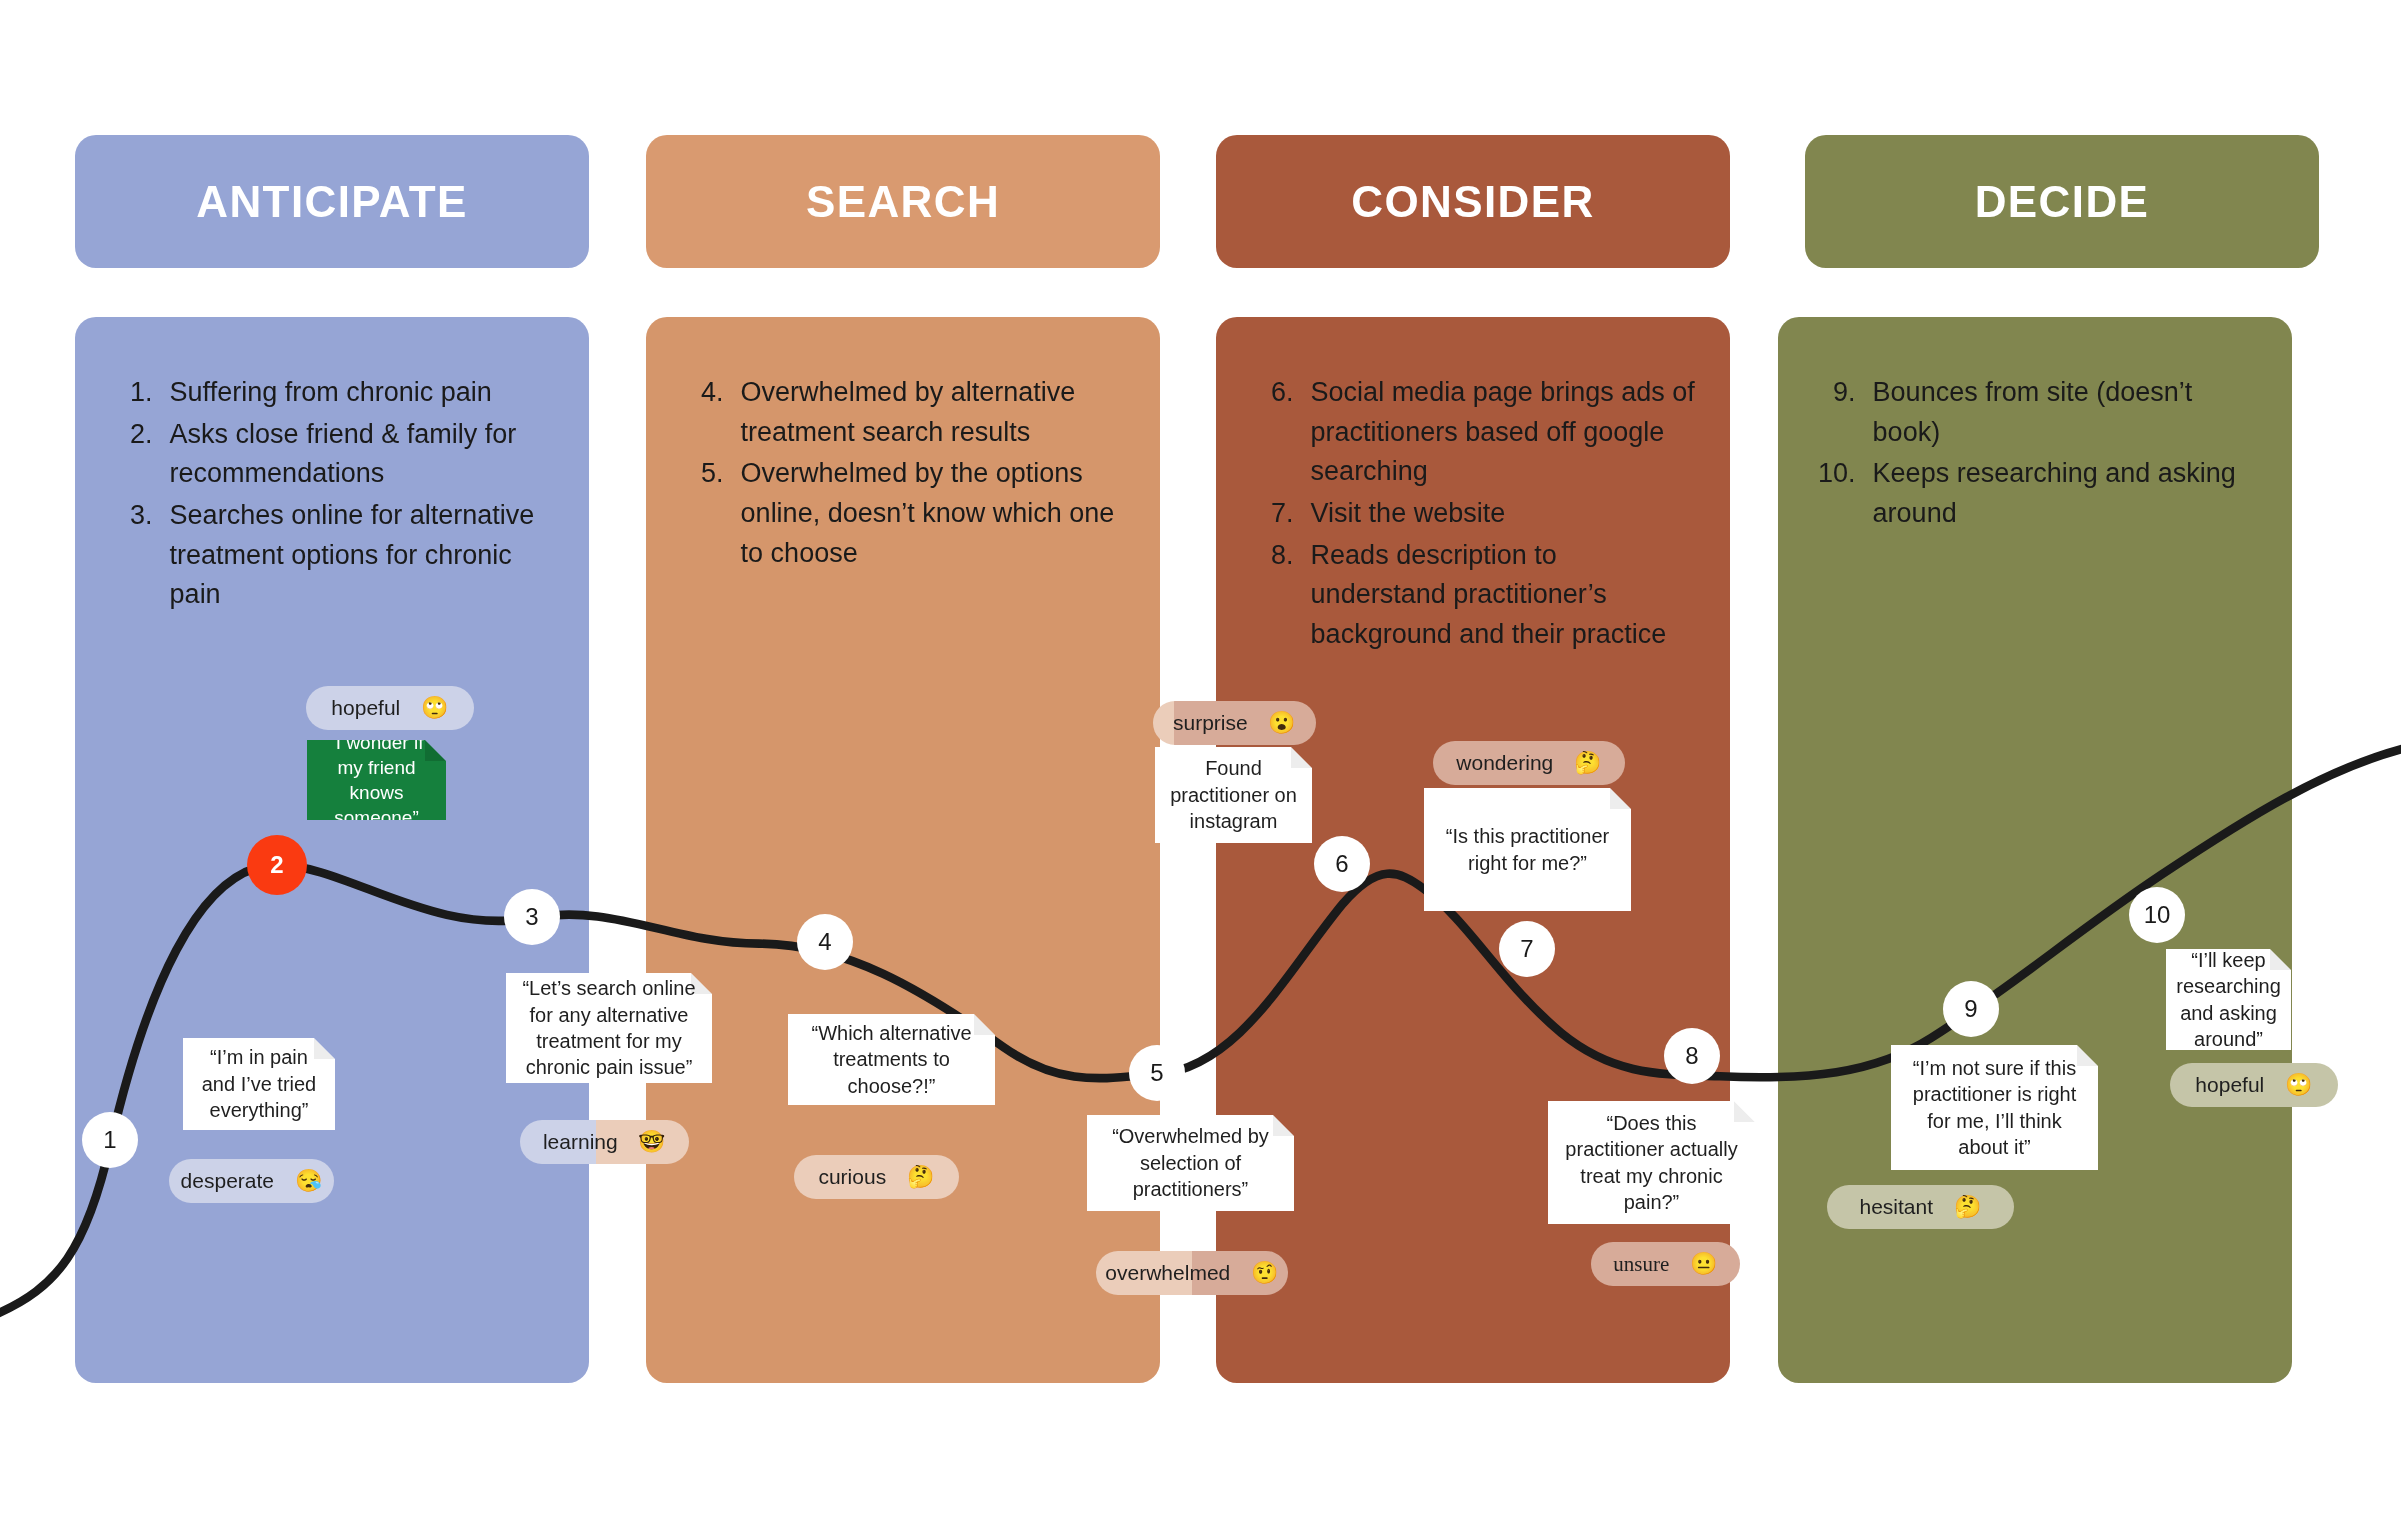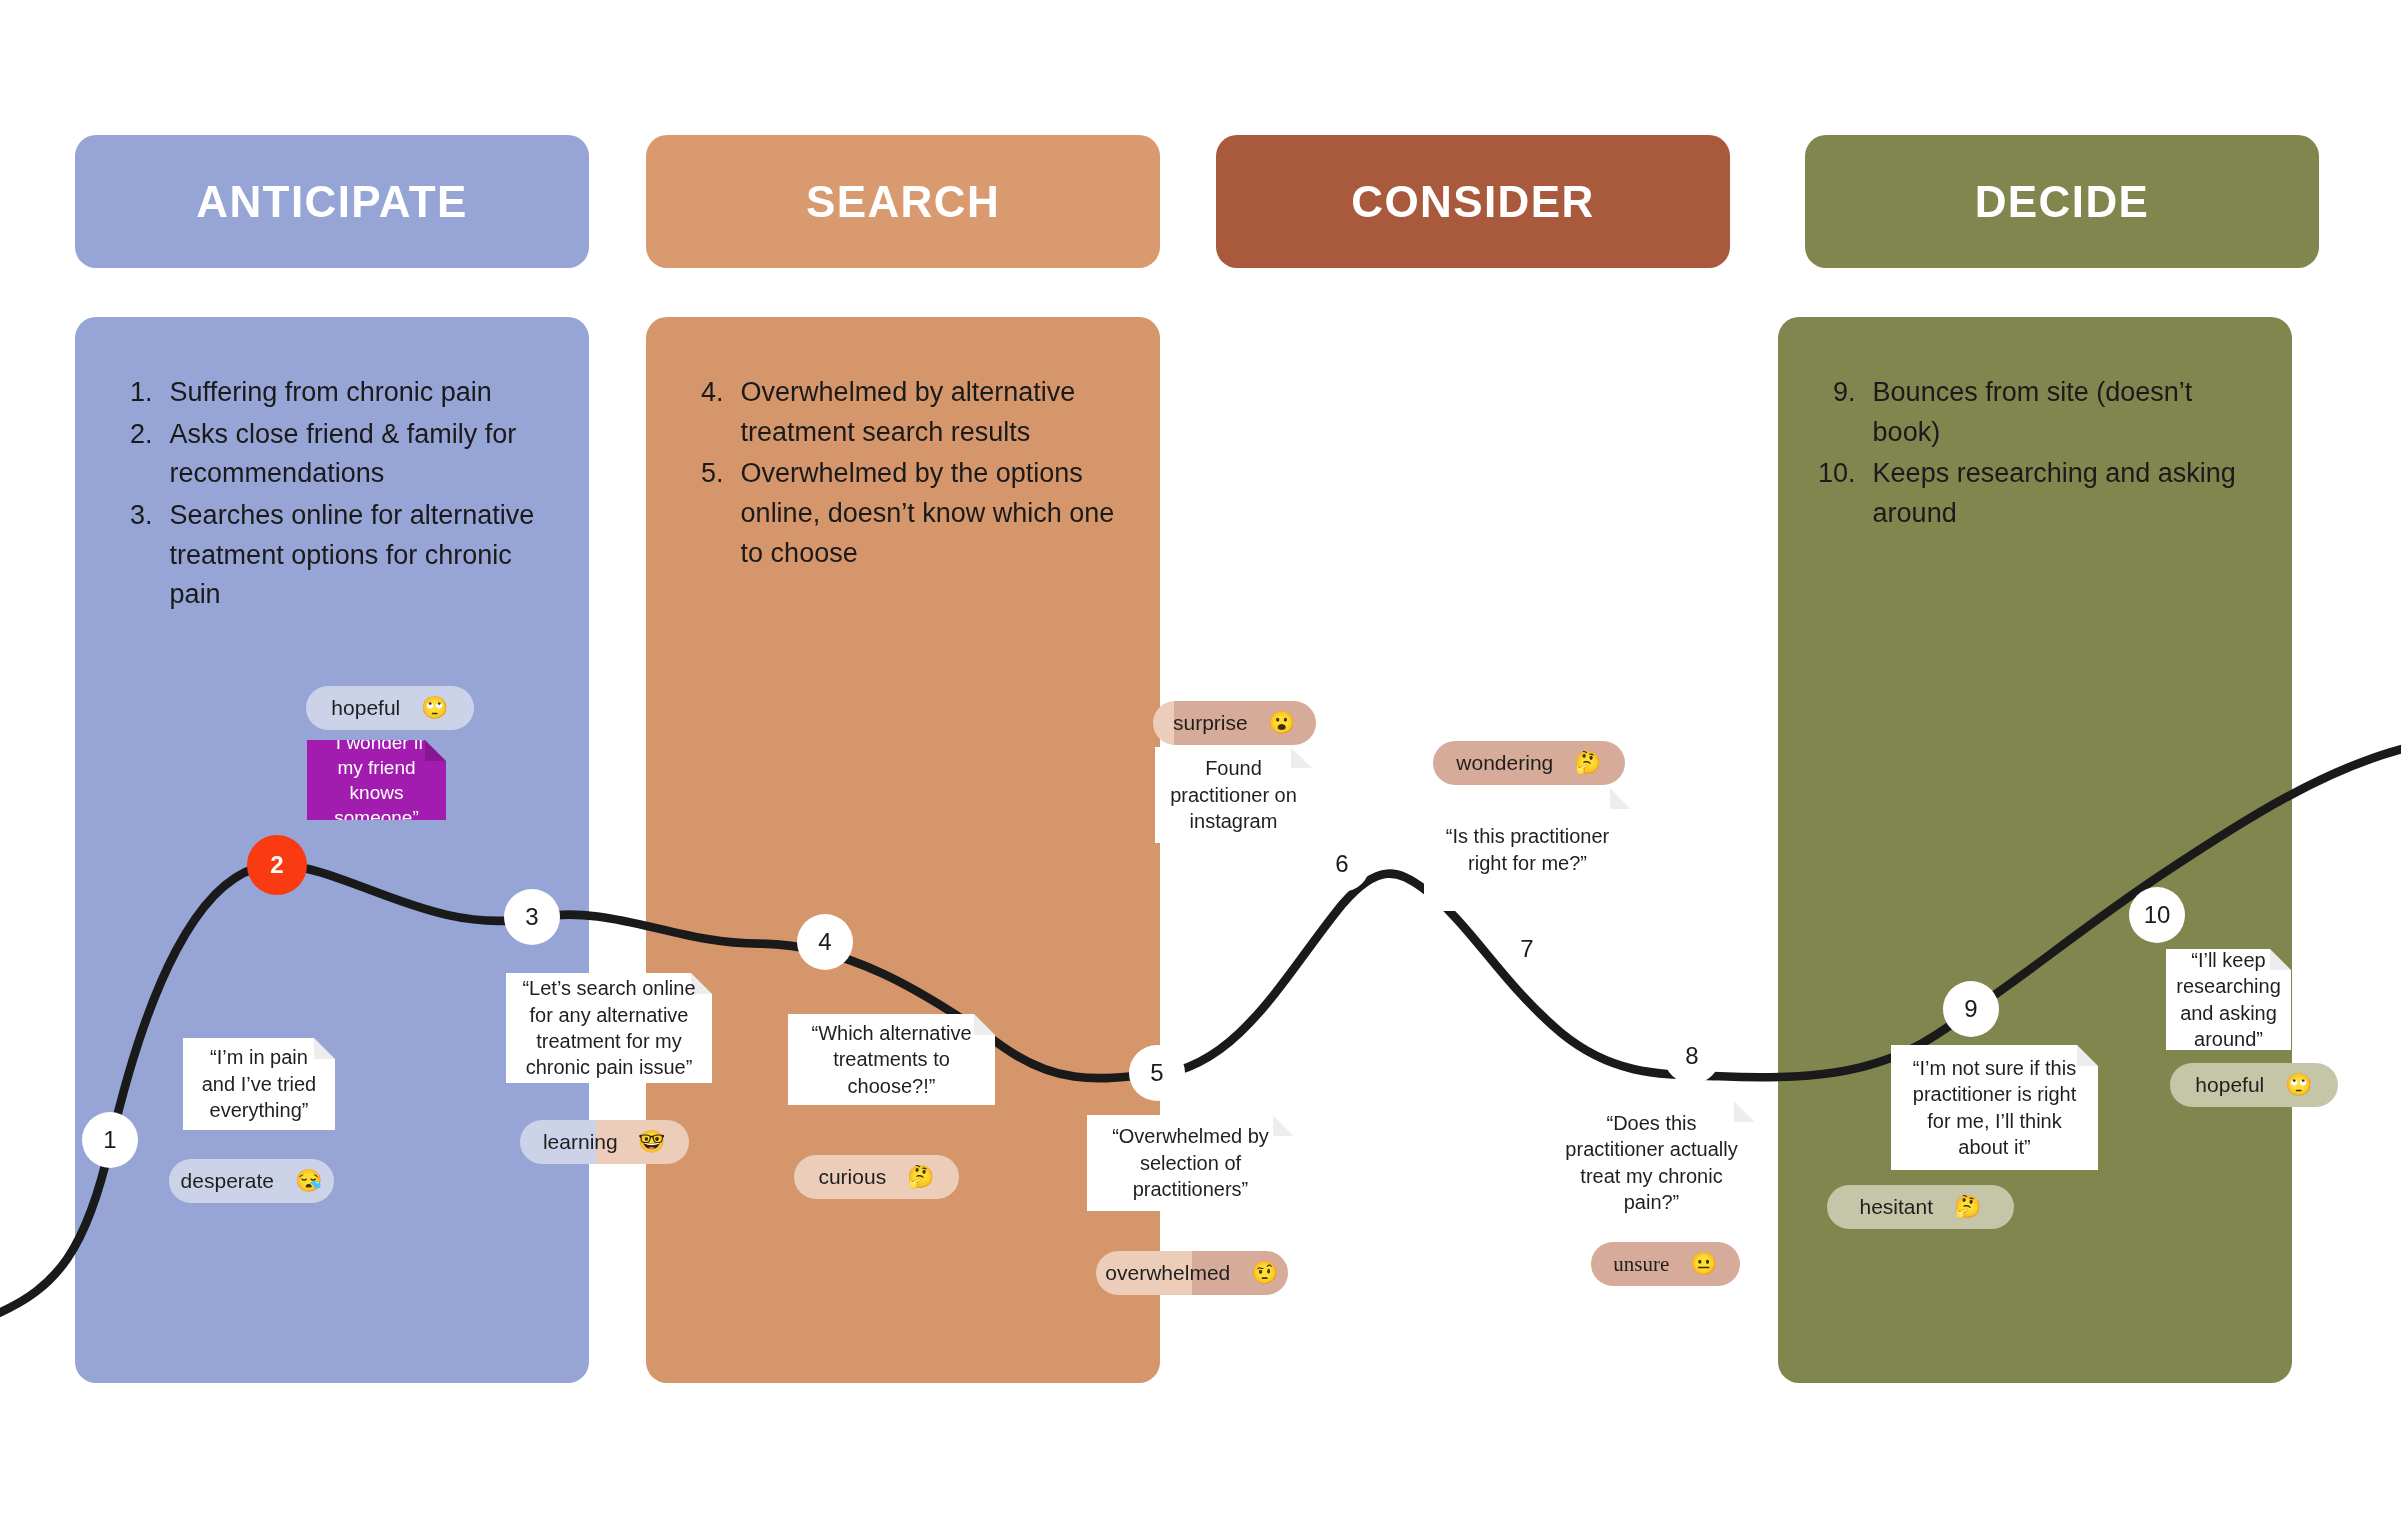--- a/index.html
+++ b/index.html
@@ -104,21 +104,21 @@
   .note .note-fold {
     position: absolute;
     top: 0;
     right: 0;
     width: 21px;
     height: 21px;
     background: rgba(0,0,0,0.07);
     clip-path: polygon(0 0, 100% 100%, 0 100%);
   }
   .note.red {
-    background: #a21caf;
+    background: #15803d;
     color: #ffffff;
     font-size: 19px;
   }
   .note.red .note-fold {
     background: rgba(0,0,0,0.15);
   }
 
   
   .pill {
     position: absolute;
@@ -166,20 +166,27 @@
     </ol>
   </div>
 
   <div class="stage-body" style="left:646px; top:317px; width:514px; height:1066px; background:#d5966b;">
     <ol class="stage-list" start="4">
       <li>Overwhelmed by alternative treatment search results</li>
       <li>Overwhelmed by the options online, doesn’t know which one to choose</li>
     </ol>
   </div>
 
+  <div class="stage-body" style="left:1216px; top:317px; width:514px; height:1066px; background:#a9593c;">
+    <ol class="stage-list" start="6">
+      <li>Social media page brings ads of practitioners based off google searching</li>
+      <li>Visit the website</li>
+      <li>Reads description to understand practitioner’s background and their practice</li>
+    </ol>
+  </div>
 
   <div class="stage-body" style="left:1778px; top:317px; width:514px; height:1066px; background:#81864f;">
     <ol class="stage-list" start="9">
       <li>Bounces from site (doesn’t book)</li>
       <li>Keeps researching and asking around</li>
     </ol>
   </div>
 
   <svg id="curve-layer" viewBox="0 0 2500 1588" preserveAspectRatio="none">
     <path id="journey-path" d="M -5 1368

